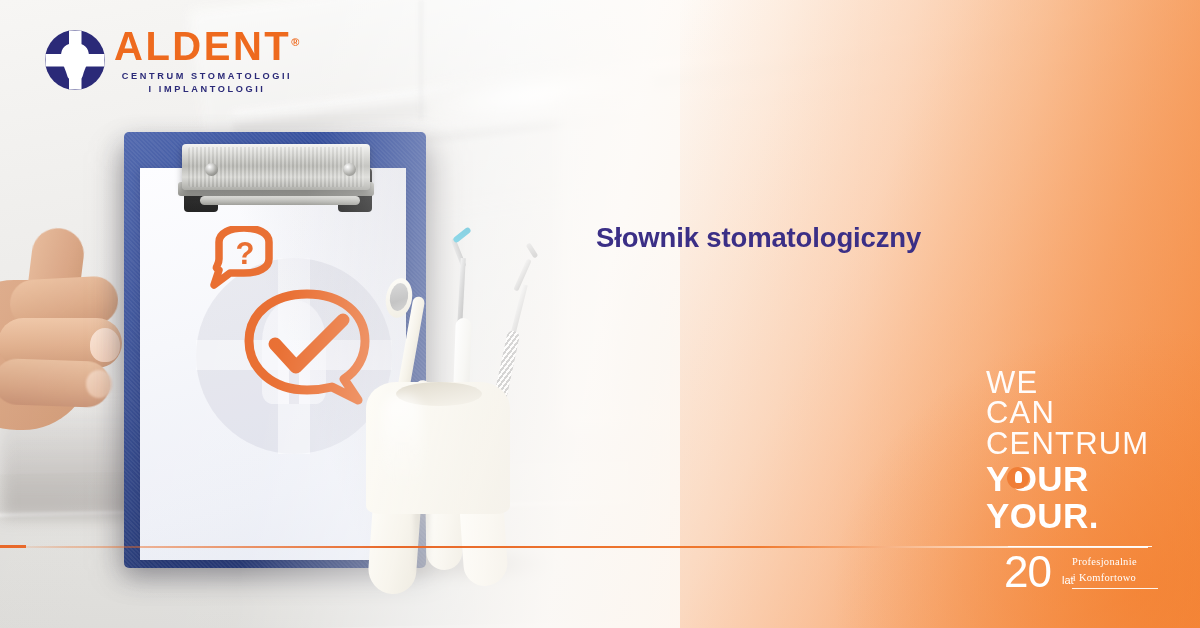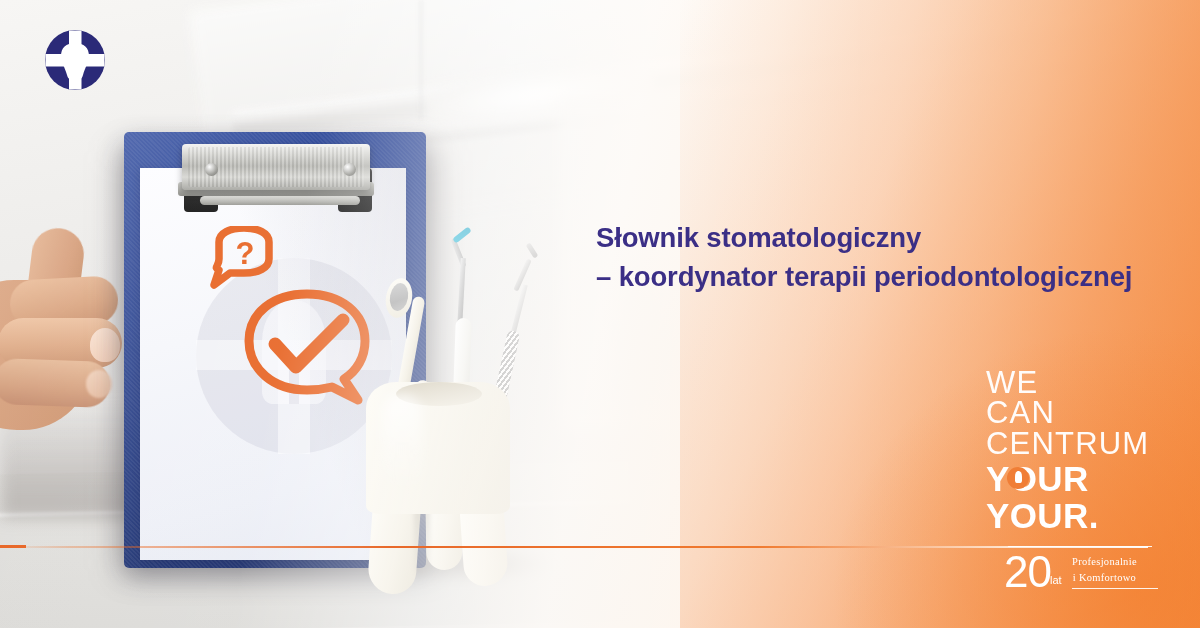--- a/index.html
+++ b/index.html
@@ -339,21 +339,21 @@
   }
   .slogan-hr{
     position:absolute;left:1008px;top:546px;width:144px;height:1.4px;background:rgba(255,255,255,.92);
   }
   .anniv{position:absolute;left:1004px;top:552px;width:160px;height:48px;color:#fff;}
   .anniv-num{
     position:absolute;left:0;top:-2px;font-size:44px;font-weight:300;line-height:1;
     letter-spacing:-1px;color:#fff;font-family:"Liberation Sans", sans-serif;
   }
   .anniv-lat{
-    position:absolute;left:46px;top:22px;font-size:11px;font-weight:400;color:#fff;
+    position:absolute;left:58px;top:22px;font-size:11px;font-weight:400;color:#fff;
     font-family:"Liberation Sans", sans-serif;
   }
   .anniv-txt{
     position:absolute;left:68px;top:2px;font-size:10.5px;font-weight:400;
     letter-spacing:.3px;line-height:1.5;color:#fff;
     font-family:"Liberation Serif", serif;
     text-align:center;
   }
   .anniv-txt span{display:block;}
   .anniv-rule{
@@ -451,25 +451,31 @@
 
   <div class="logo">
     <div class="logo-badge">
       <svg width="62" height="62" viewBox="0 0 62 62">
         <circle cx="31" cy="31" r="30" fill="#2B2A78"></circle>
         <rect x="25" y="1.5" width="12.5" height="59" fill="#ffffff"></rect>
         <rect x="1.5" y="25" width="59" height="12.5" fill="#ffffff"></rect>
         <path d="M31 14 C22 14 17 19 17 27 C17 34 21 38 23 46 C24 50 26 51 28 49 C29.5 47.5 29 41 31 41 C33 41 32.5 47.5 34 49 C36 51 38 50 39 46 C41 38 45 34 45 27 C45 19 40 14 31 14 Z" fill="#ffffff"></path>
       </svg>
     </div>
+    <div class="logo-text">
+      <div class="logo-word"><span>ALDENT</span><span class="logo-reg">®</span></div>
+      <div class="logo-sub">
+        <div>CENTRUM STOMATOLOGII</div>
+        <div>I IMPLANTOLOGII</div>
+      </div>
+    </div>
   </div>
 
   <div class="headline">
     <div>Słownik stomatologiczny</div>
-    <div>– koordynator terapii periodontologicznej</div>
   </div>
 
   <div class="rule"></div>
   <div class="rule-left"></div>
 
   <div class="slogan">
     <div class="sl-thin">WE</div>
     <div class="sl-thin">CAN</div>
     <div class="sl-thin">CENTRUM</div>
     <div class="sl-bold">

